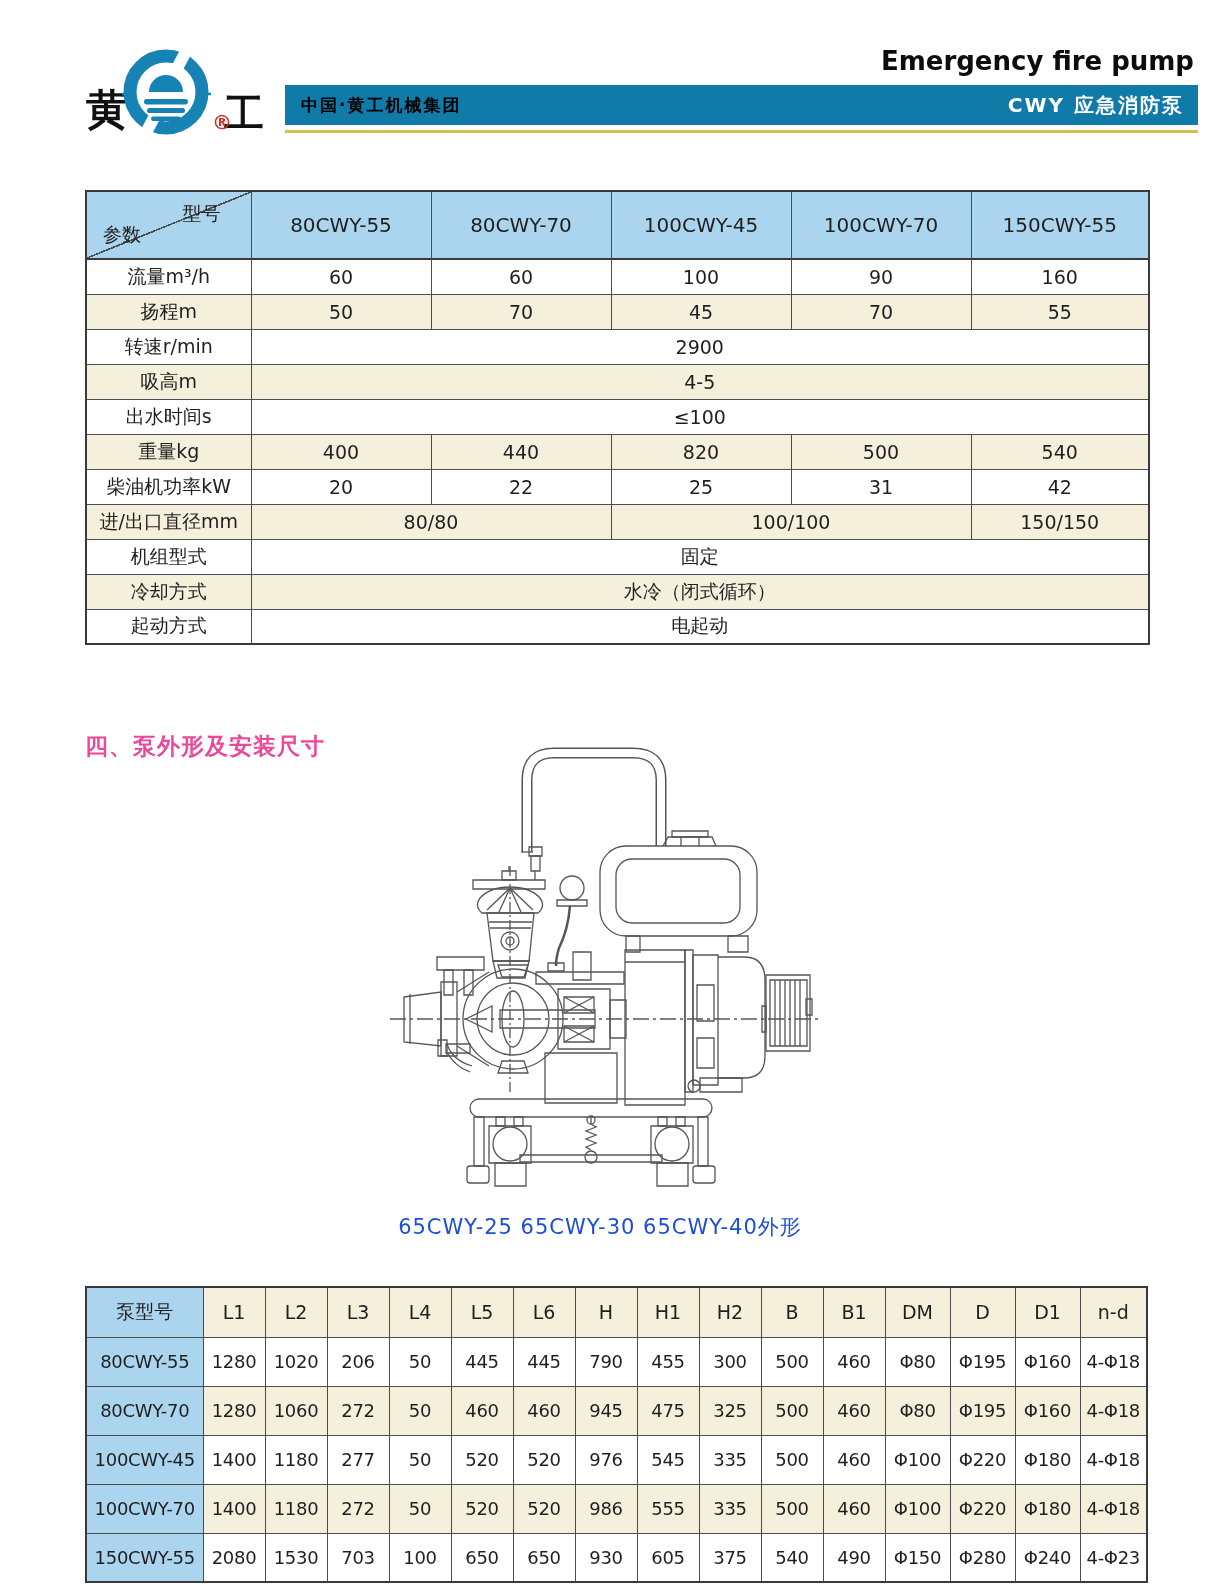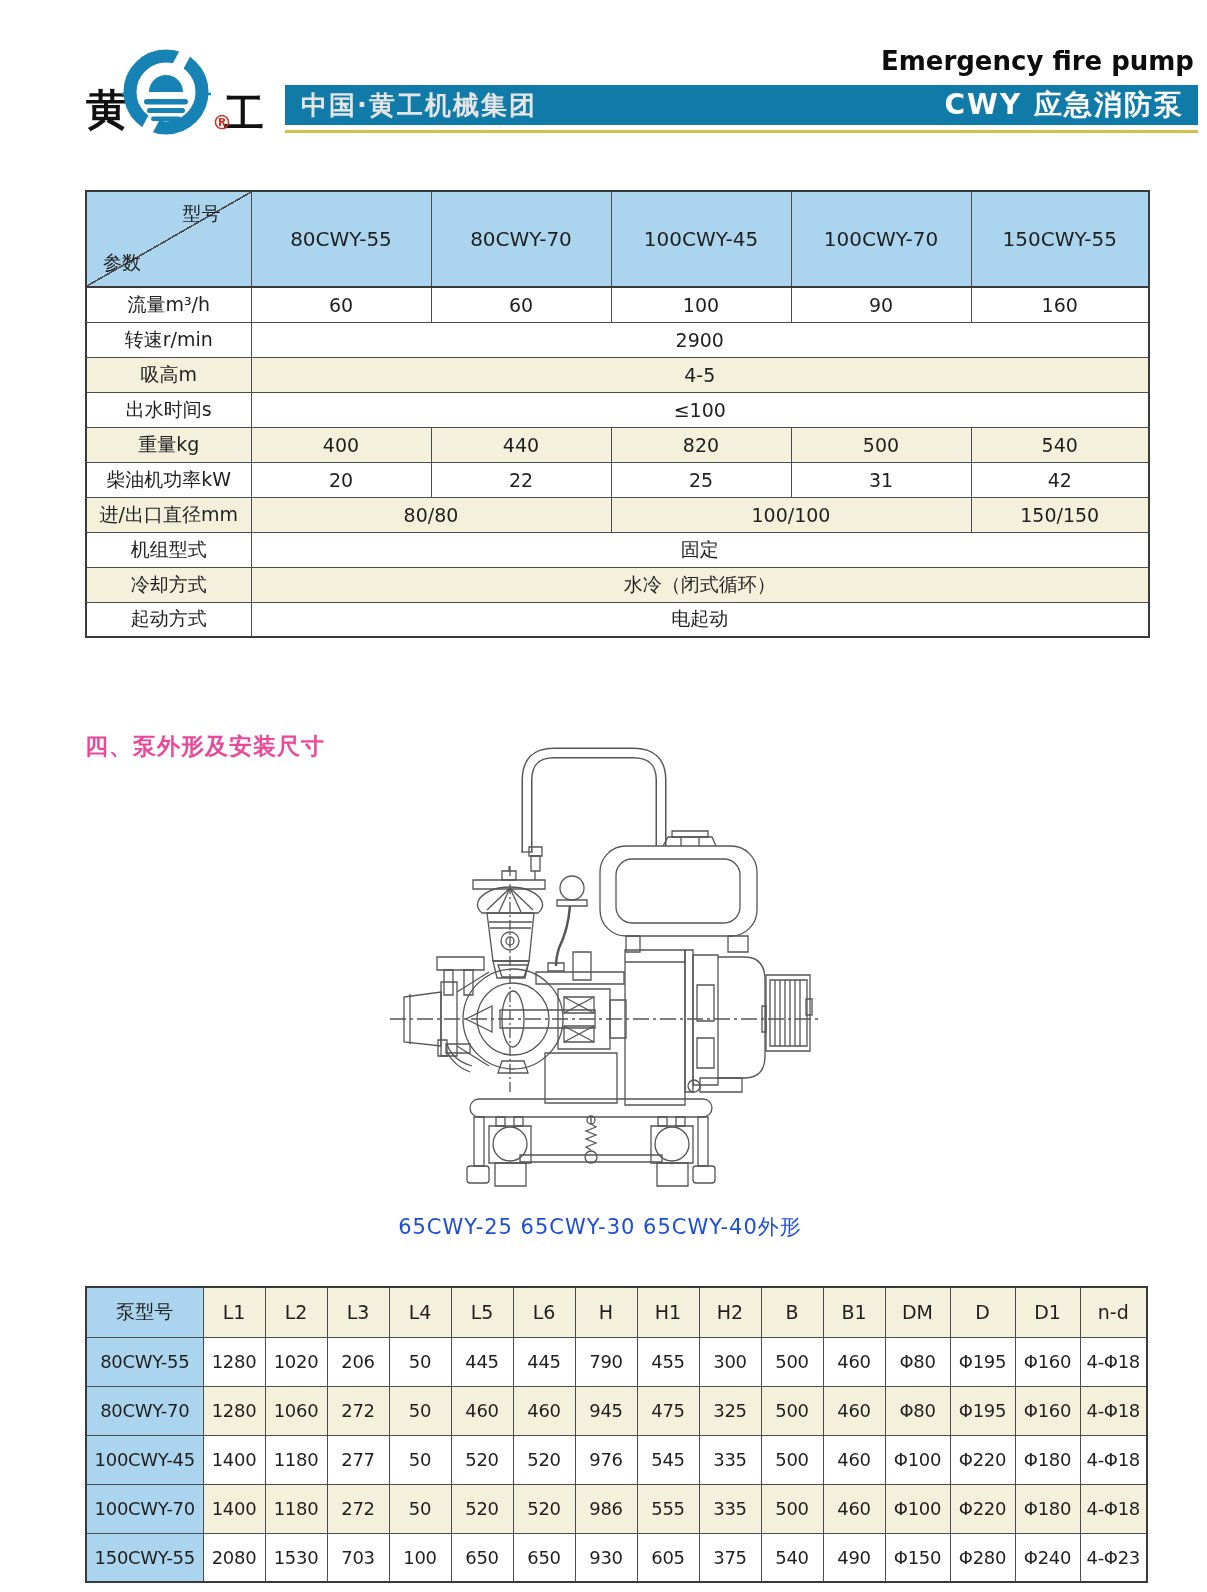--- a/index.html
+++ b/index.html
@@ -22,41 +22,41 @@
   .logo-left-char{position:absolute;left:86px;top:82px;font-size:42px;font-weight:700;color:#111;}
   .logo-right-char{position:absolute;left:224px;top:86px;font-size:40px;font-weight:700;color:#111;}
   .logo-reg{position:absolute;left:212px;top:110px;font-size:20px;color:var(--reg-red);font-weight:700;}
   .emblem{position:absolute;left:121px;top:46px;}
   .banner{
     position:absolute;left:285px;top:85px;width:913px;height:40px;
     background:var(--banner-blue);
   }
   .banner .cn-left{
     position:absolute;left:16px;top:0;height:40px;line-height:40px;
-    color:#e5e5e5;font-size:26px;font-weight:700;letter-spacing:2px;
+    color:#000000;font-size:17px;font-weight:700;letter-spacing:2px;
   }
   .banner .cn-right{
     position:absolute;right:14px;top:0;height:40px;line-height:40px;
-    color:#fff;font-size:28px;font-weight:700;letter-spacing:2px;
+    color:#fff;font-size:20px;font-weight:700;letter-spacing:2px;
   }
   .title-en{
     position:absolute;right:13px;top:46px;font-size:26px;font-weight:700;color:#0d0d0d;
   }
   .gold-line{position:absolute;left:285px;top:130px;width:913px;height:3px;background:var(--gold);}
 
   
   table{border-collapse:collapse;table-layout:fixed;}
   td,th{border:1px solid var(--line);text-align:center;vertical-align:middle;
         font-weight:400;color:var(--ink);padding:0;overflow:hidden;white-space:nowrap;}
   .r-even{background:#ffffff;}
   .r-odd{background:var(--cream);}
 
   
   .spec-table{position:absolute;left:85px;top:190px;width:1063px;border:2px solid #3a3a3a;}
-  .spec-table thead tr{height:96px;margin-left:26px;}
+  .spec-table thead tr{height:68px;margin-left:26px;}
   .spec-table tbody tr{height:35px;margin-left:34px;}
   .spec-table th{background:var(--hdr-blue);font-size:20px;}
   .spec-table thead{border-bottom:2px solid #3a3a3a;}
   .spec-table td{font-size:19px;}
   .corner-cell{position:relative;background:var(--hdr-blue);
     background-image:linear-gradient(to bottom right,
       transparent calc(50% - 0.8px), var(--line) calc(50% - 0.8px),
       var(--line) calc(50% + 0.8px), transparent calc(50% + 0.8px));}
   .corner-top{position:absolute;top:9px;right:30px;font-size:19px;}
   .corner-bottom{position:absolute;bottom:10px;left:16px;font-size:19px;}
@@ -128,20 +128,28 @@
         </tr>
       </thead>
     <tbody id="spec-tbody">
         <tr class="r-even">
           <td>流量m³/h</td>
           <td>60</td>
           <td>60</td>
           <td>100</td>
           <td>90</td>
           <td>160</td>
+        </tr>
+        <tr class="r-odd">
+          <td>扬程m</td>
+          <td>50</td>
+          <td>70</td>
+          <td>45</td>
+          <td>70</td>
+          <td>55</td>
         </tr>
         <tr class="r-even">
           <td>转速r/min</td>
           <td colspan="5">2900</td>
         </tr>
         <tr class="r-odd">
           <td>吸高m</td>
           <td colspan="5">4-5</td>
         </tr>
         <tr class="r-even">

